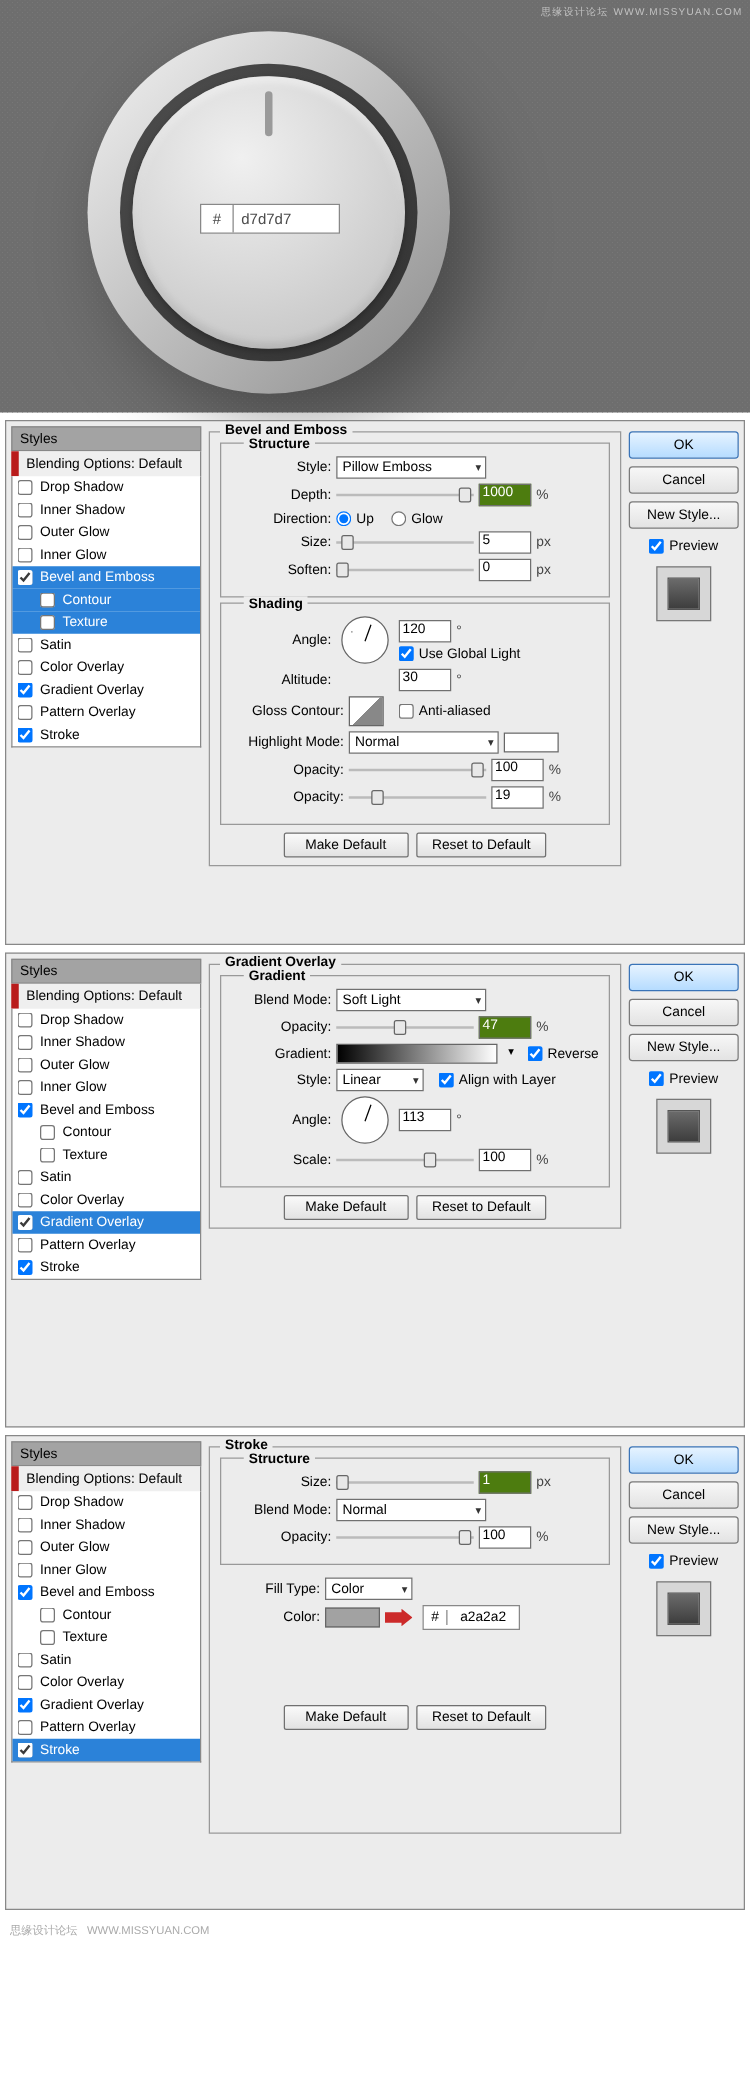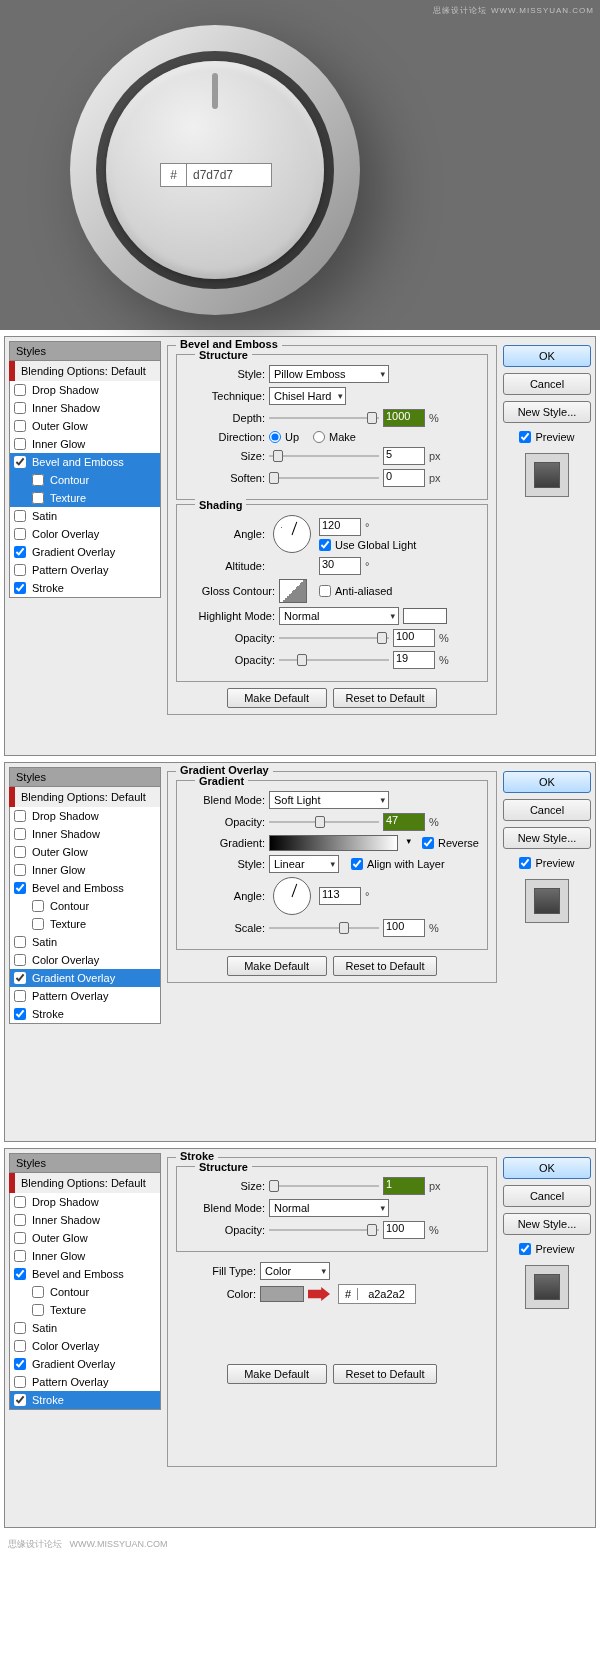--- a/index.html
+++ b/index.html
@@ -144,37 +144,33 @@
   <div class="center-col">
     <div class="fieldset">
       <span class="legend">Bevel and Emboss</span>
       <div class="sub-fieldset">
         <span class="sublegend">Structure</span>
         <div class="frow">
             <span class="lbl">Style:</span>
           <span class="select lg">Pillow Emboss</span>
           </div>
         <div class="frow">
-            <span class="lbl">Technique:</span>
-          <span class="select">Chisel Hard</span>
-          </div>
-        <div class="frow">
             <span class="lbl">Depth:</span>
           <span class="slider">
               <span class="thumb" style="left:98px"></span>
             </span>
           <span class="num sel">1000</span>
           <span class="unit">%</span>
           </div>
         <div class="frow">
             <span class="lbl">Direction:</span>
           <input type="radio" class="radio" checked="" style="">
             <span>Up</span>
           <input type="radio" class="radio" style="margin-left: 10px;">
-            <span>Make</span>
+            <span>Glow</span>
           </div>
         <div class="frow">
             <span class="lbl">Size:</span>
           <span class="slider">
               <span class="thumb" style="left:4px"></span>
             </span>
           <span class="num">5</span>
           <span class="unit">px</span>
           </div>
         <div class="frow">

